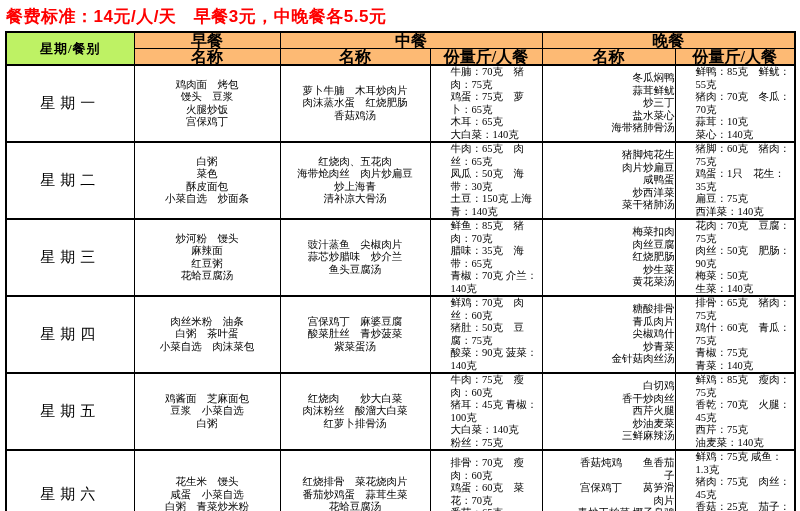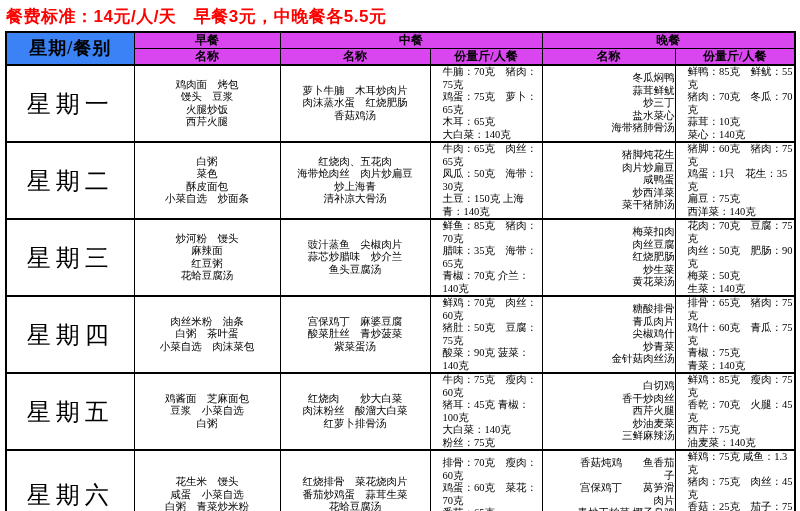--- a/index.html
+++ b/index.html
@@ -20,37 +20,37 @@
     border:2px solid #000;
   }
   col.c-day{width:128px;}
   col.c-bf{width:146px;}
   col.c-ln{width:150px;}
   col.c-lp{width:112px;}
   col.c-dn{width:133px;}
   col.c-dp{width:120px;}
   th,td{border:1px solid #000;padding:0;vertical-align:middle;}
   thead th{
-    background:#d946ef;
-    font-size:12px;font-weight:bold;
+    background:#fdba74;
+    font-size:16px;font-weight:bold;
     height:15px;line-height:15px;text-align:center;
   }
-  thead th.day-head{background:#3b82f6;font-size:18px;letter-spacing:1px;}
+  thead th.day-head{background:#bef264;font-size:13px;letter-spacing:1px;}
   tbody tr{height:60px;}
   tbody td{border-top-width:2px;}
   td.day-cell{
-    text-align:center;font-size:24px;letter-spacing:5px;
+    text-align:center;font-size:15px;letter-spacing:5px;
     font-weight:normal;
   }
   td.cell{
     font-size:10.5px;line-height:12.5px;
     white-space:pre-line;
   }
   td.center{text-align:center;}
-  td.left{text-align:left;padding-left:12px;}
+  td.left{text-align:left;padding-left:20px;}
   td.dinner-name{text-align:right;padding-left:28px;}
 </style>
 </head>
 <body>
 
 <div class="page">
 
   <div class="title">餐费标准：14元/人/天　早餐3元，中晚餐各5.5元</div>
 
   <table class="menu">
@@ -76,21 +76,21 @@
         <th>名称</th>
         <th>份量斤/人餐</th>
       </tr>
     </thead>
     <tbody id="menu-body">
         <tr class="menu-row">
     <td class="day-cell">星期一</td>
     <td class="cell center">鸡肉面　烤包
 馒头　豆浆
 火腿炒饭
-西芹火腿</td>
+宫保鸡丁</td>
     <td class="cell center">萝卜牛腩　木耳炒肉片
 肉沫蒸水蛋　红烧肥肠
 香菇鸡汤</td>
     <td class="cell left">牛腩：70克　猪肉：75克
 鸡蛋：75克　萝卜：65克
 木耳：65克
 大白菜：140克</td>
     <td class="cell dinner-name">冬瓜焖鸭
 蒜茸鲜鱿
 炒三丁

